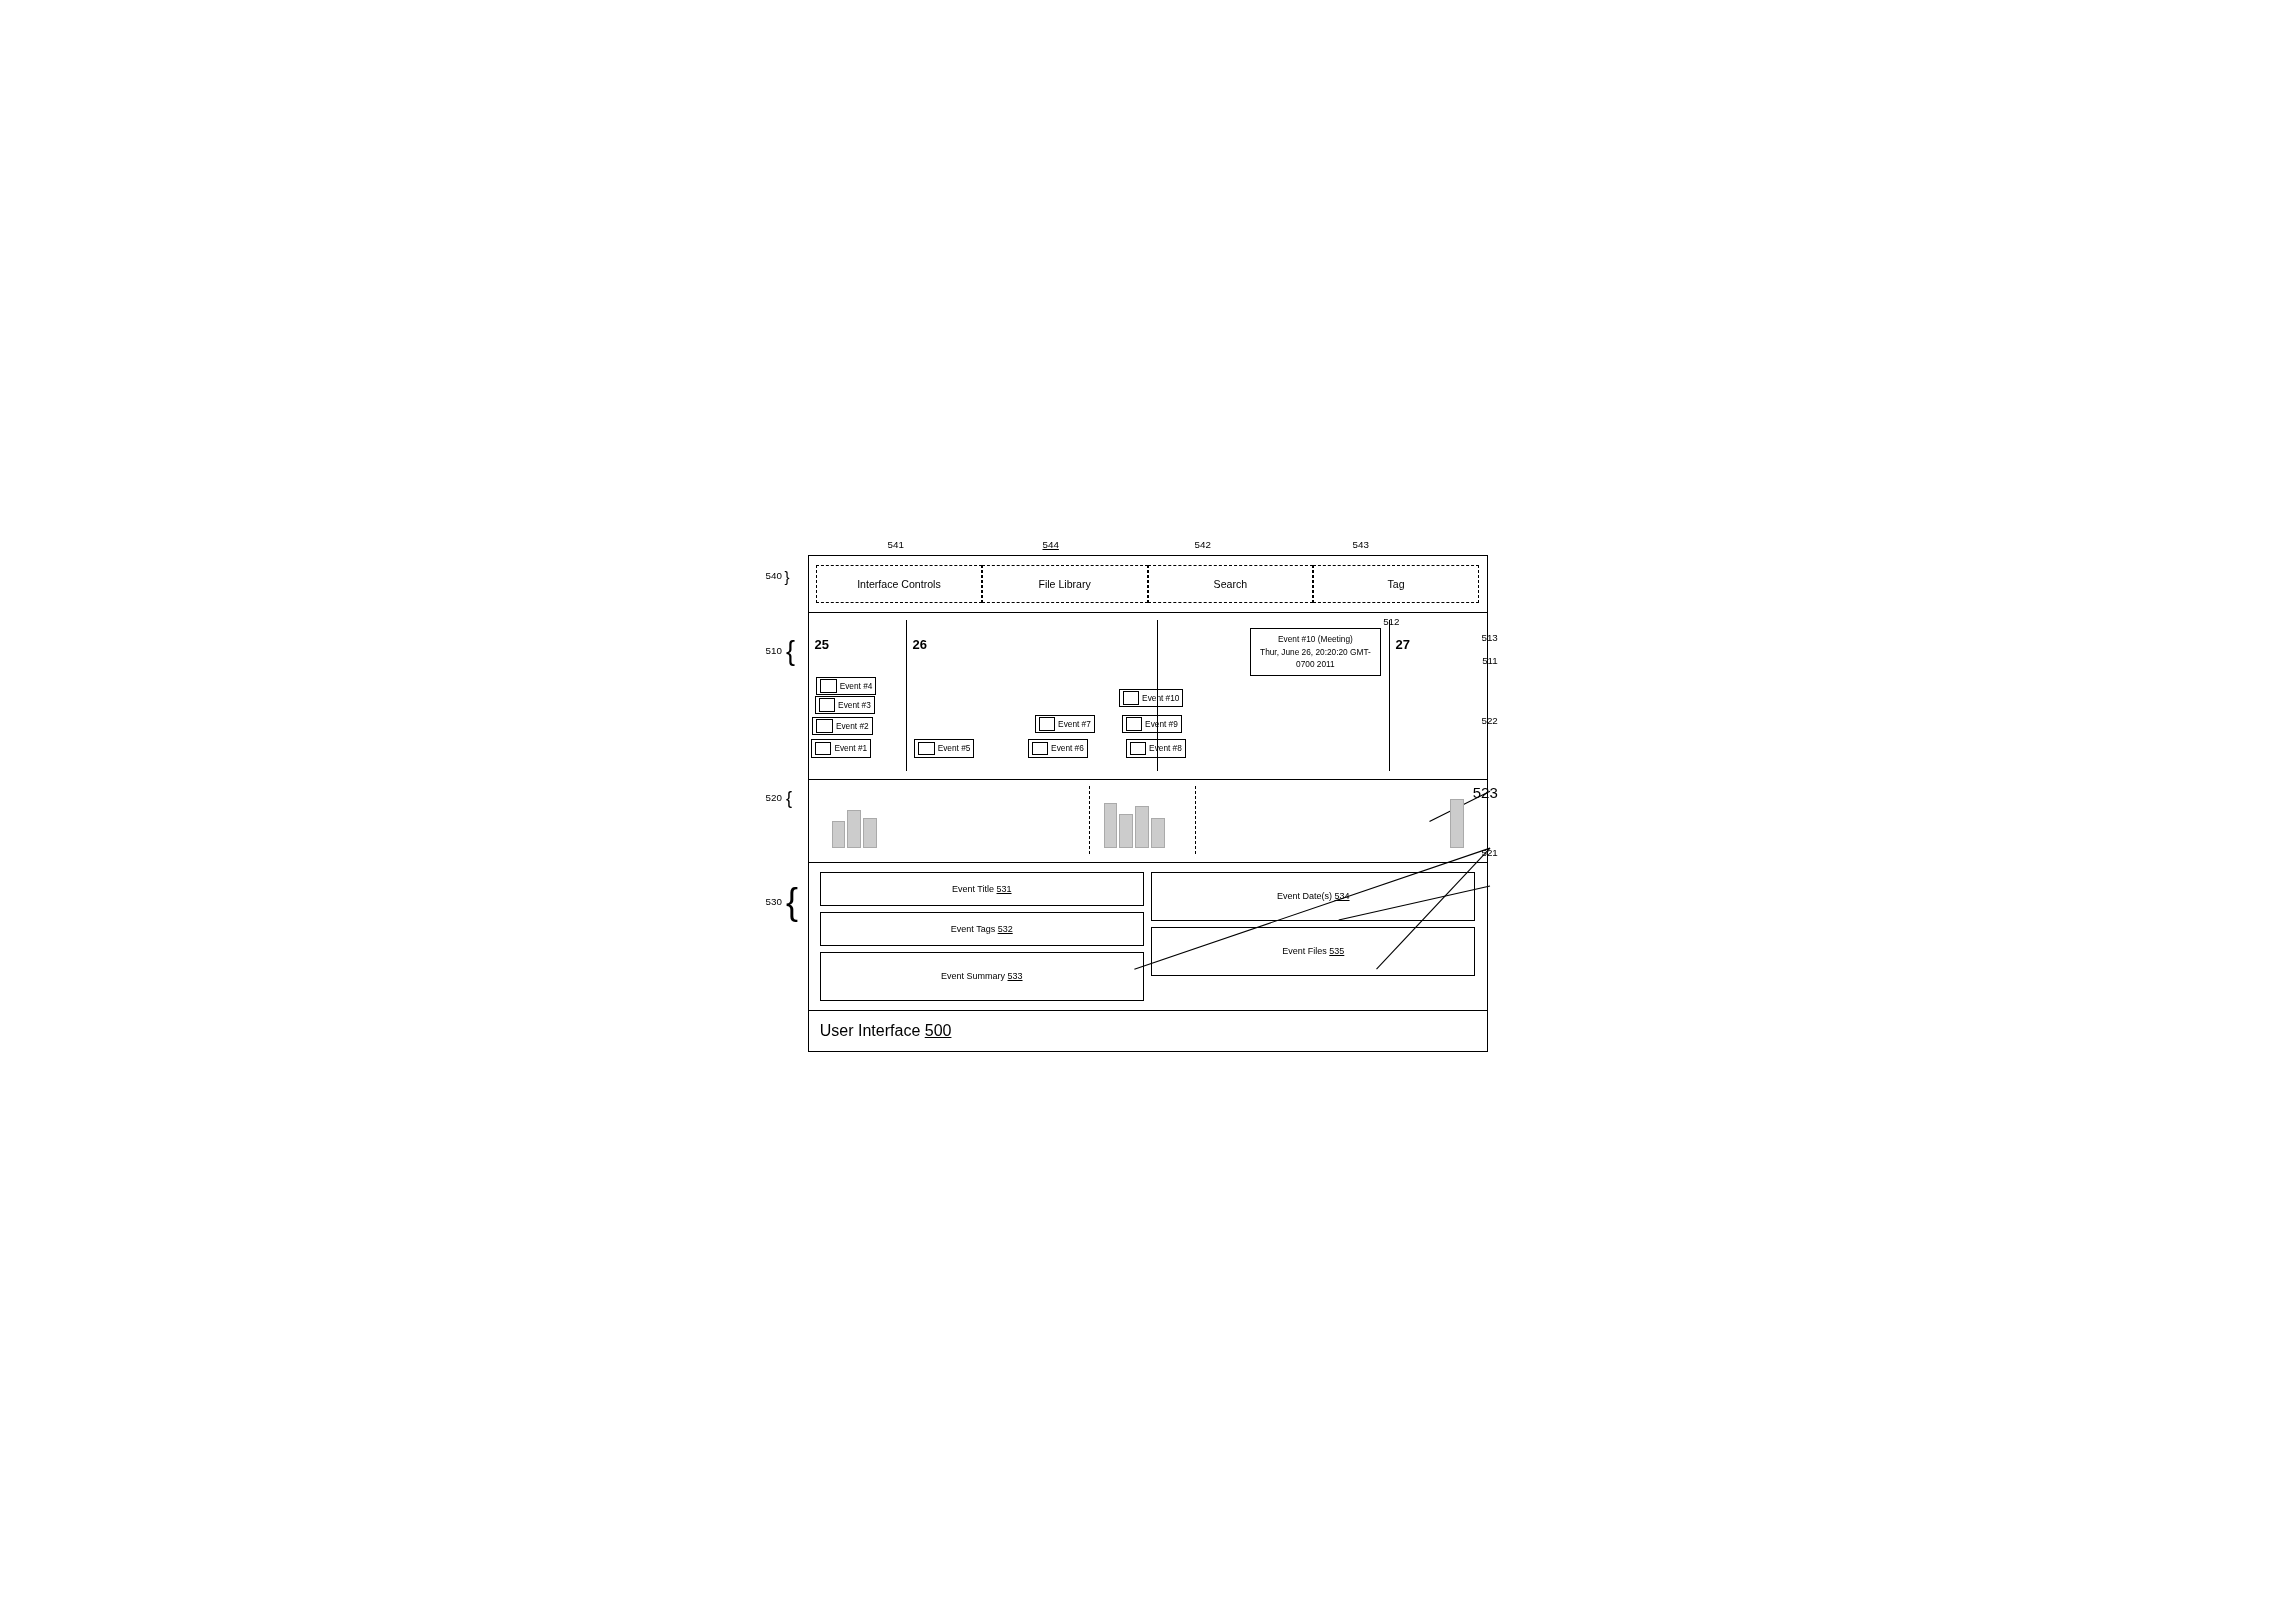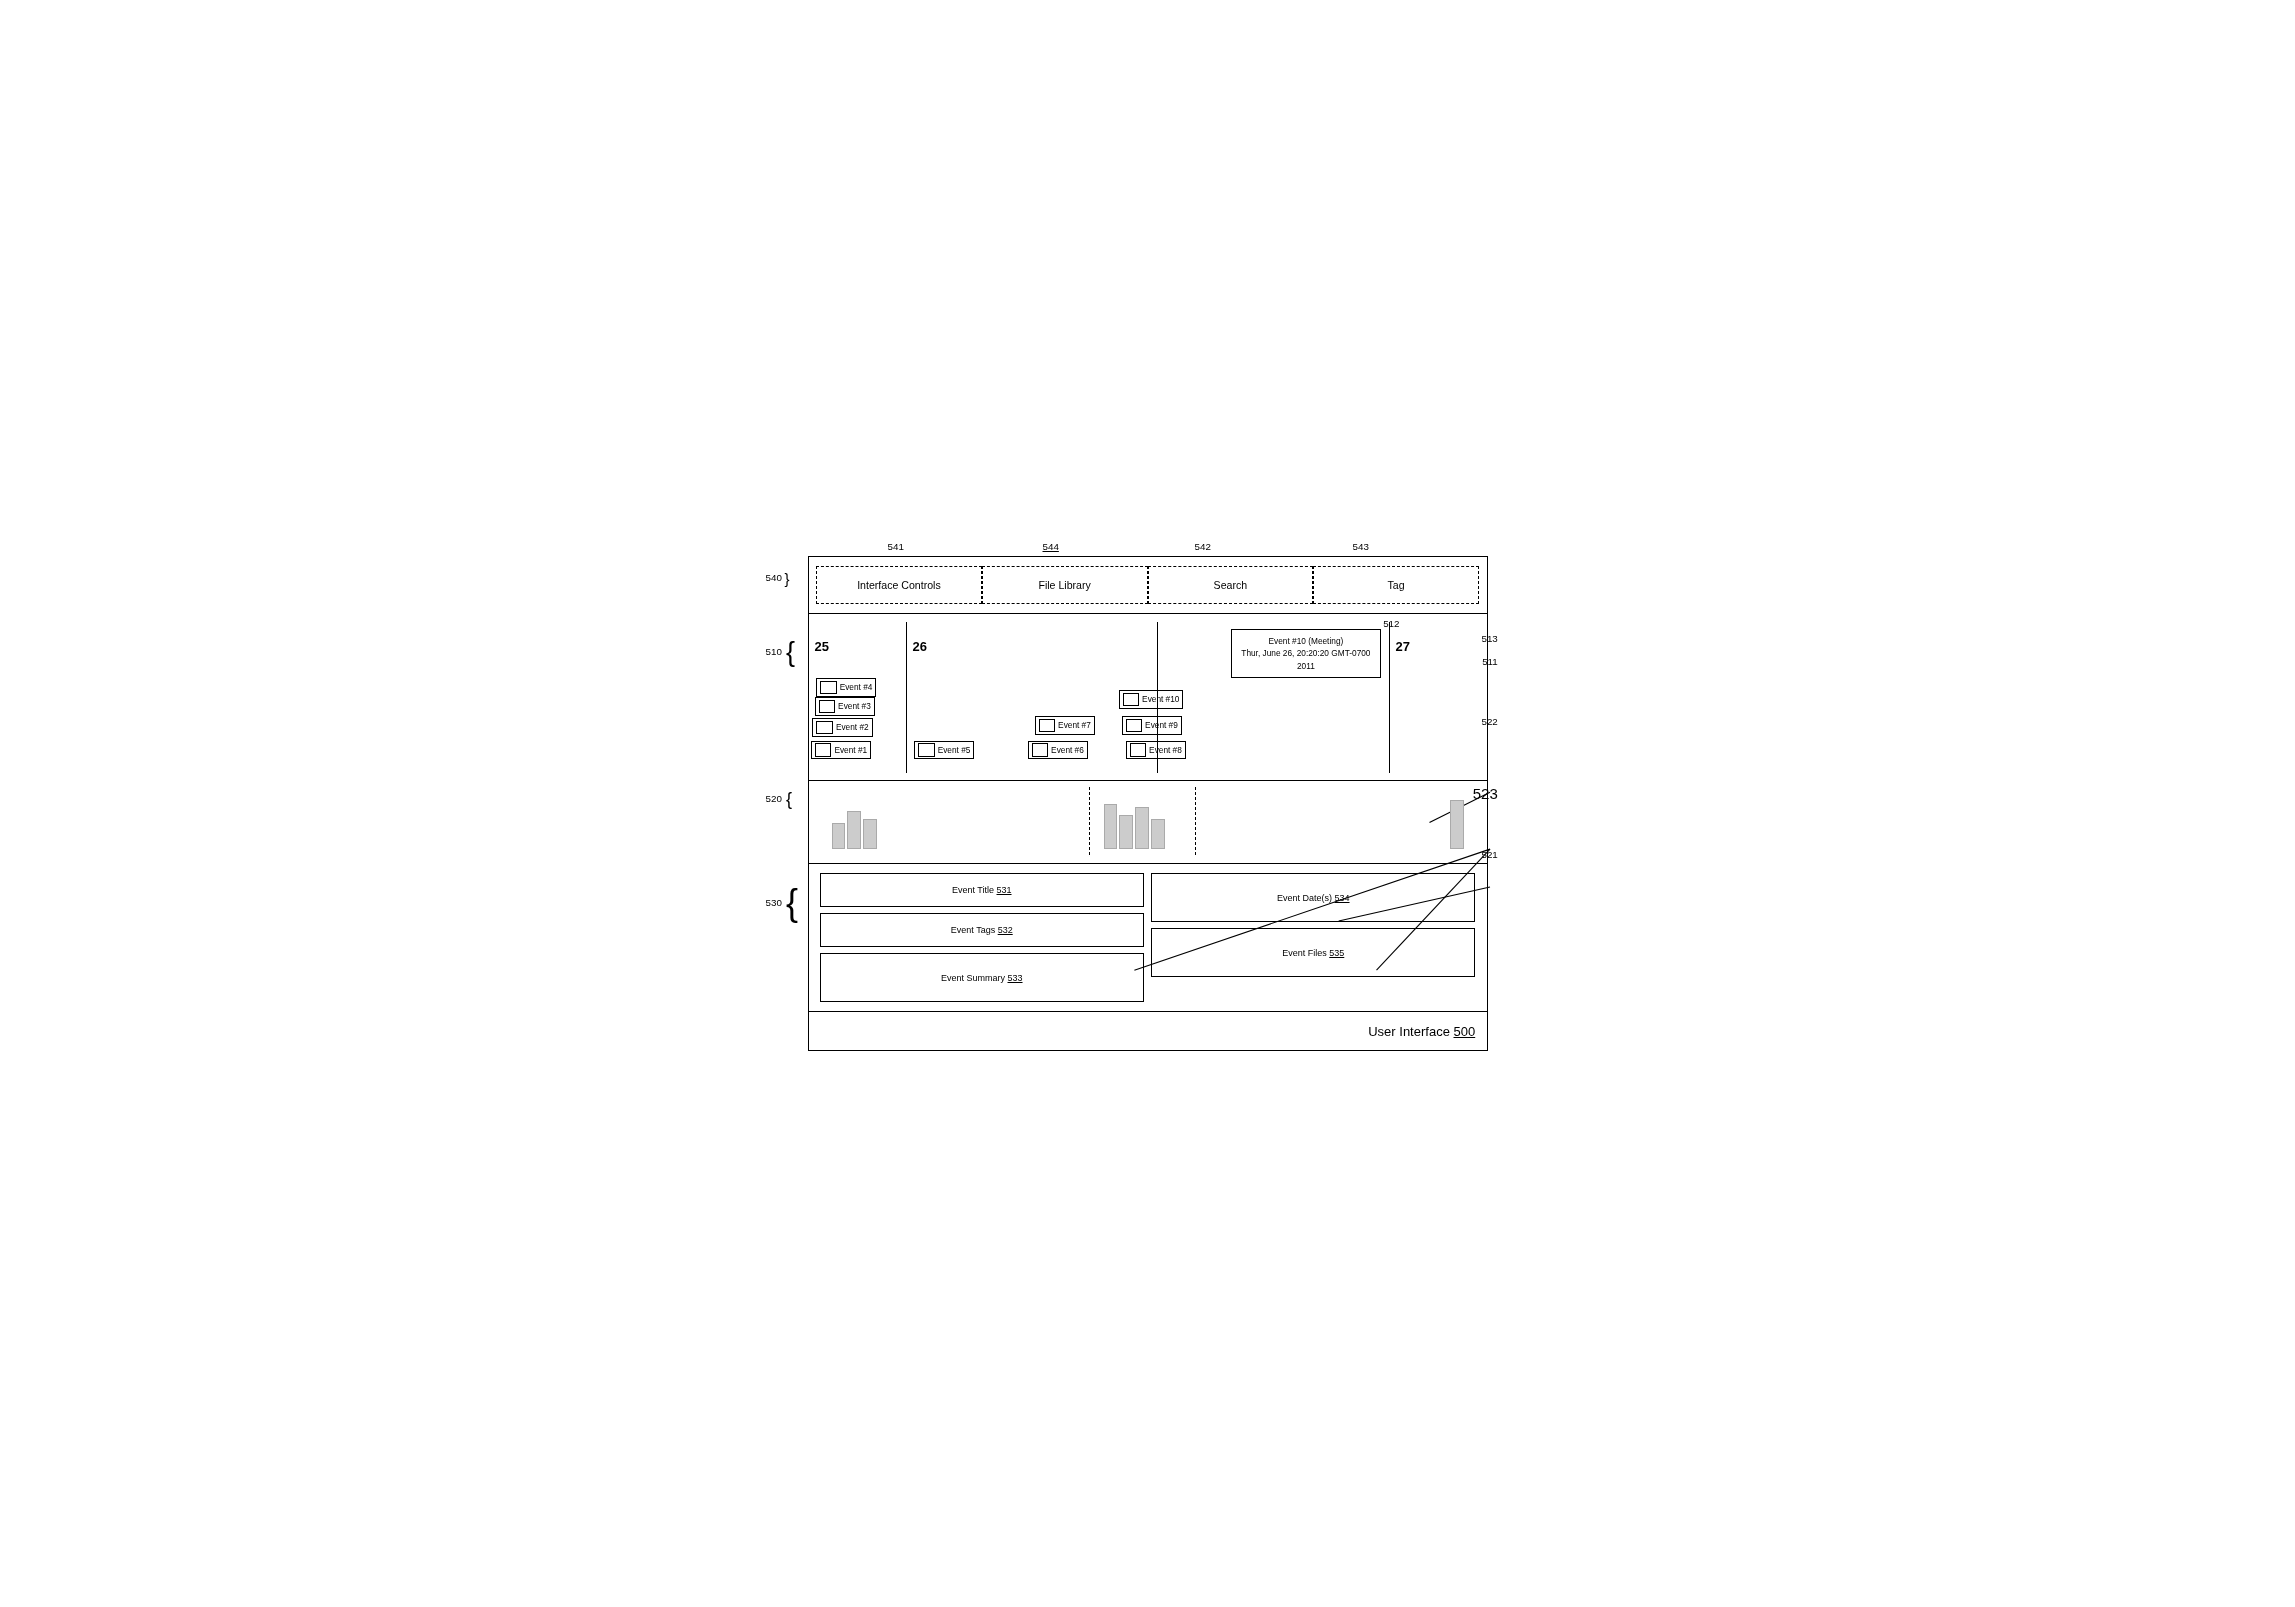--- a/index.html
+++ b/index.html
@@ -99,21 +99,21 @@
       flex-shrink: 0;
     }
     
     .tooltip-popup {
       position: absolute;
       border: 1.1px solid #000;
       background: #fff;
       padding: 4.5px 7.6px;
       font-size: 8.3px;
       line-height: 1.5;
-      width: 150px;
+      width: 131px;
       text-align: center;
       z-index: 10;
     }
     
     .vert-line-510 {
       position: absolute;
       top: 0;
       bottom: 0;
       width: 1.5px;
       background: #000;
@@ -163,22 +163,22 @@
       min-height: 49px;
     }
     .underline-num {
       text-decoration: underline;
     }
 
     
     .section-footer {
       border-top: 1.5px solid #000;
       padding: 11.3px;
-      text-align: right;
-      font-size: 13px;
+      text-align: left;
+      font-size: 16px;
     }
 
     .outer-container {
       position: relative;
       width: 680px;
     }
   </style>
 </head>
 <body>
 

